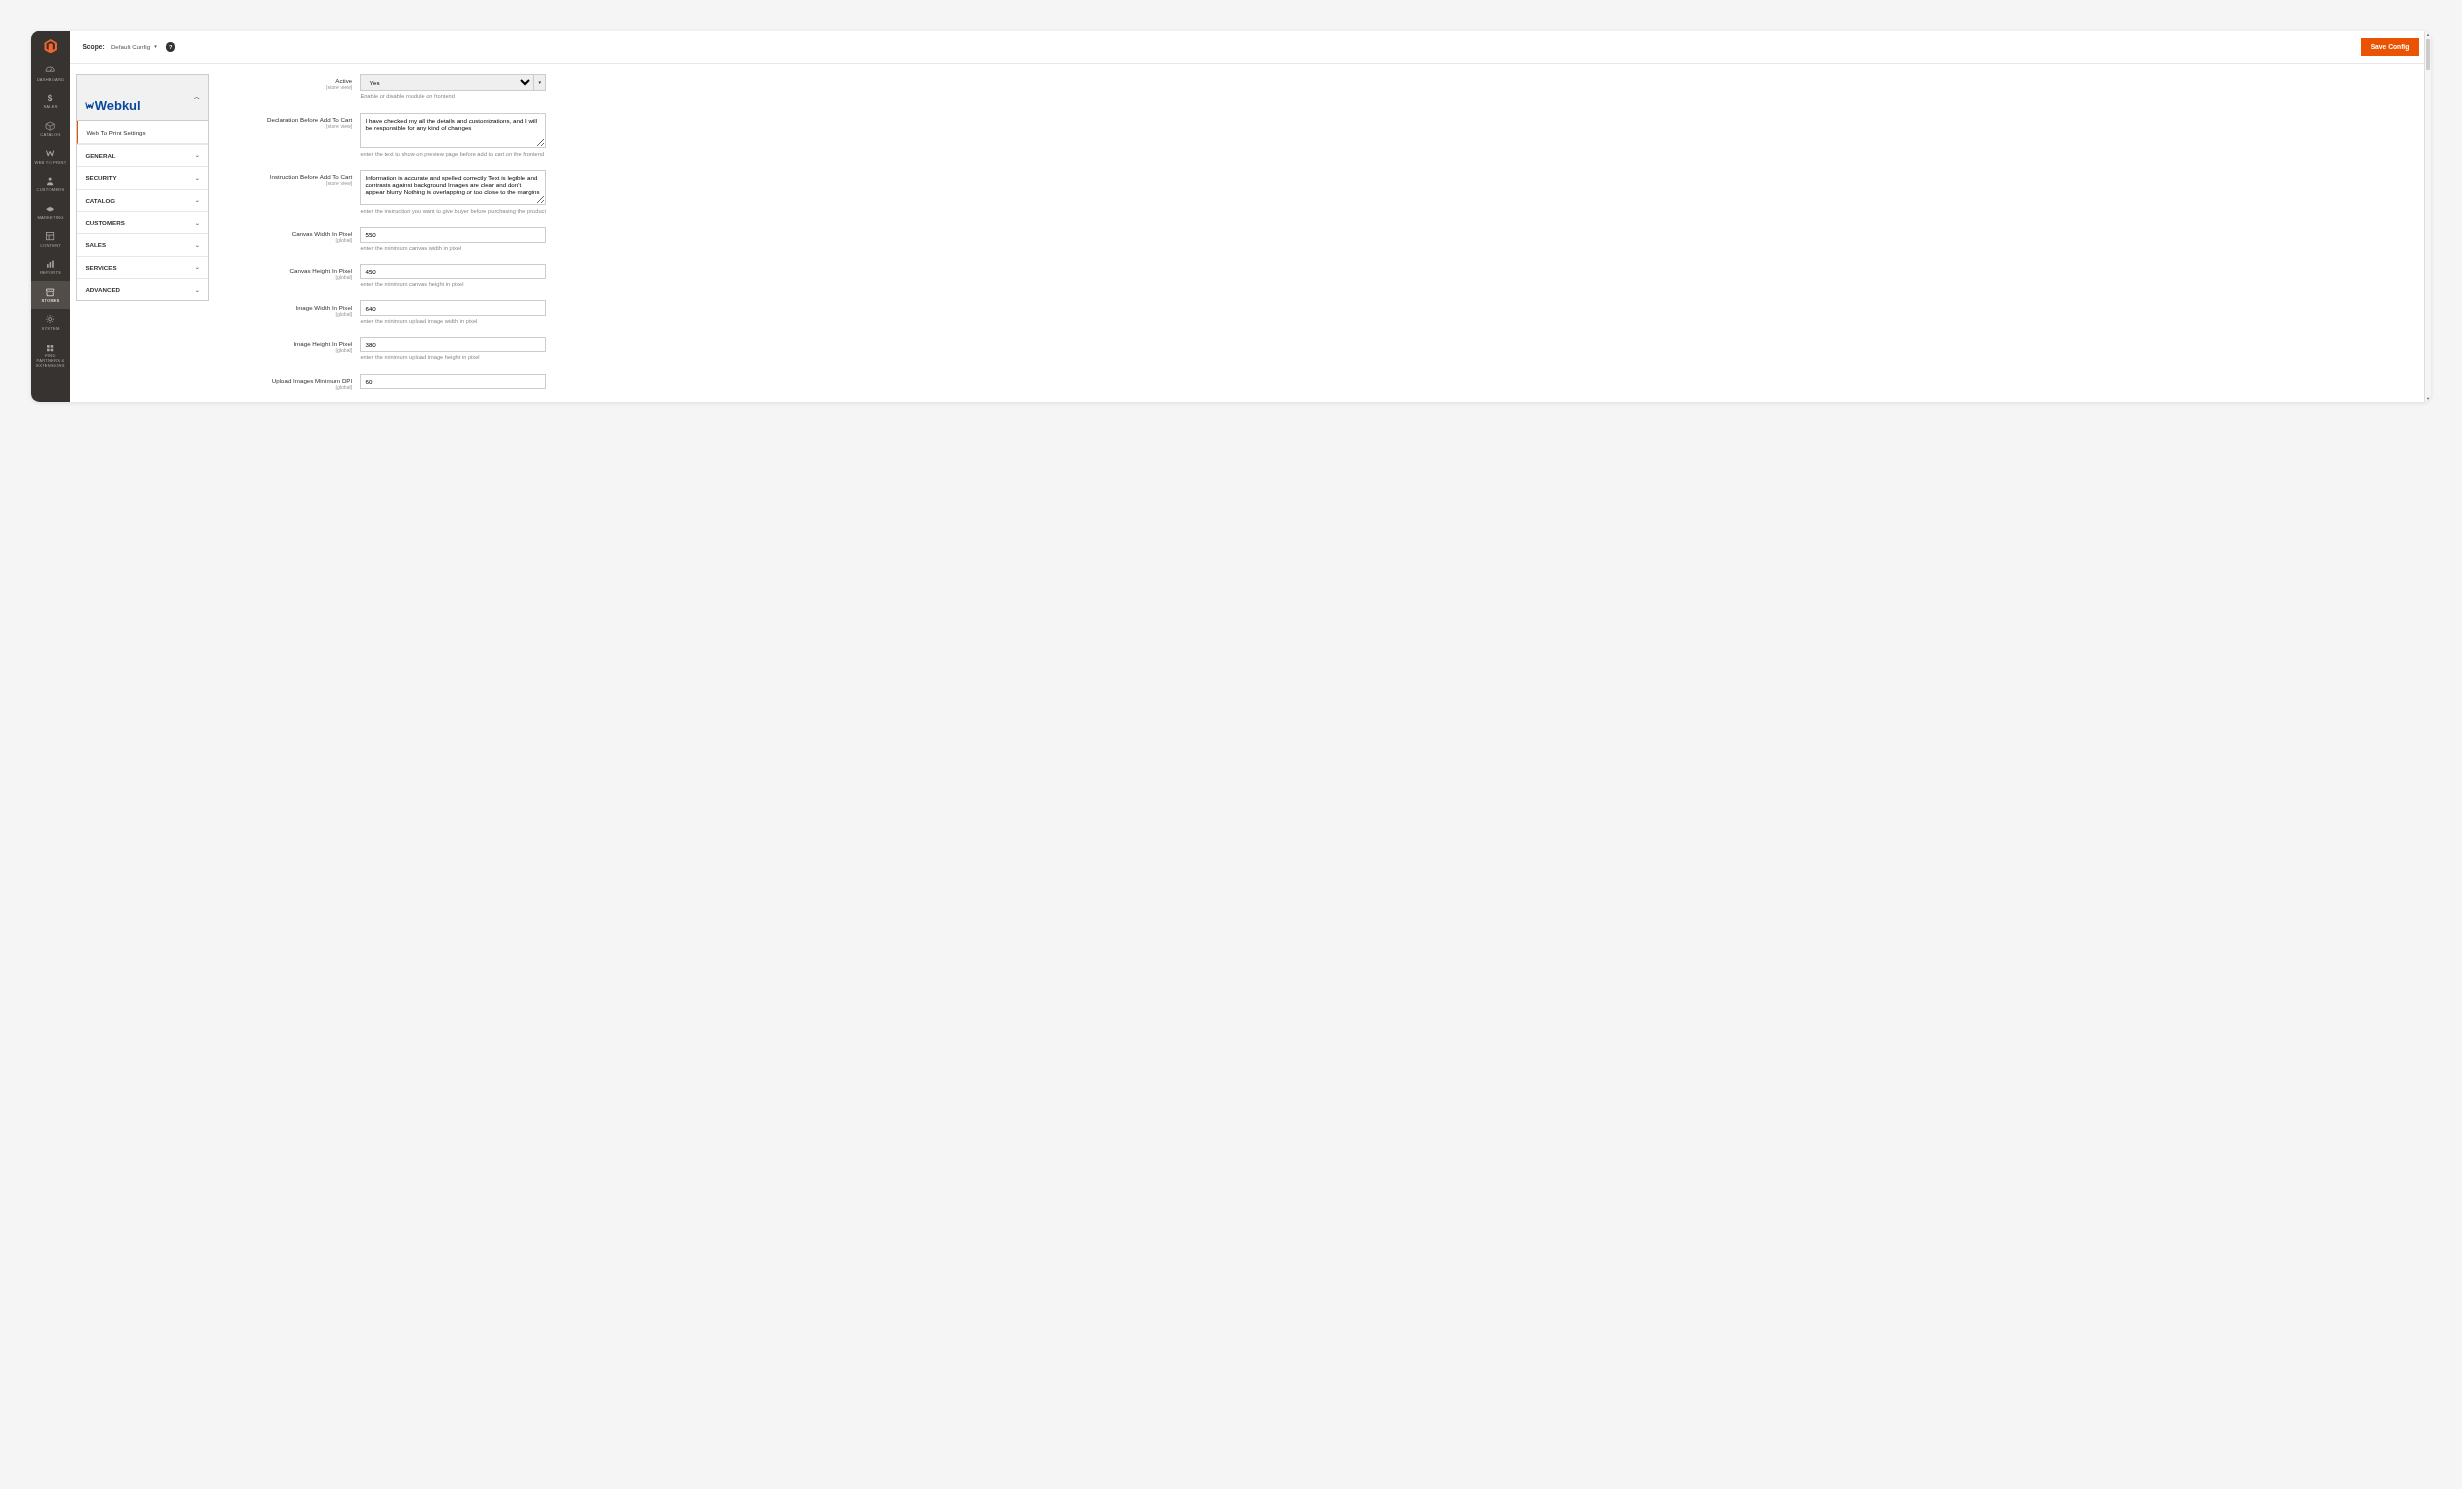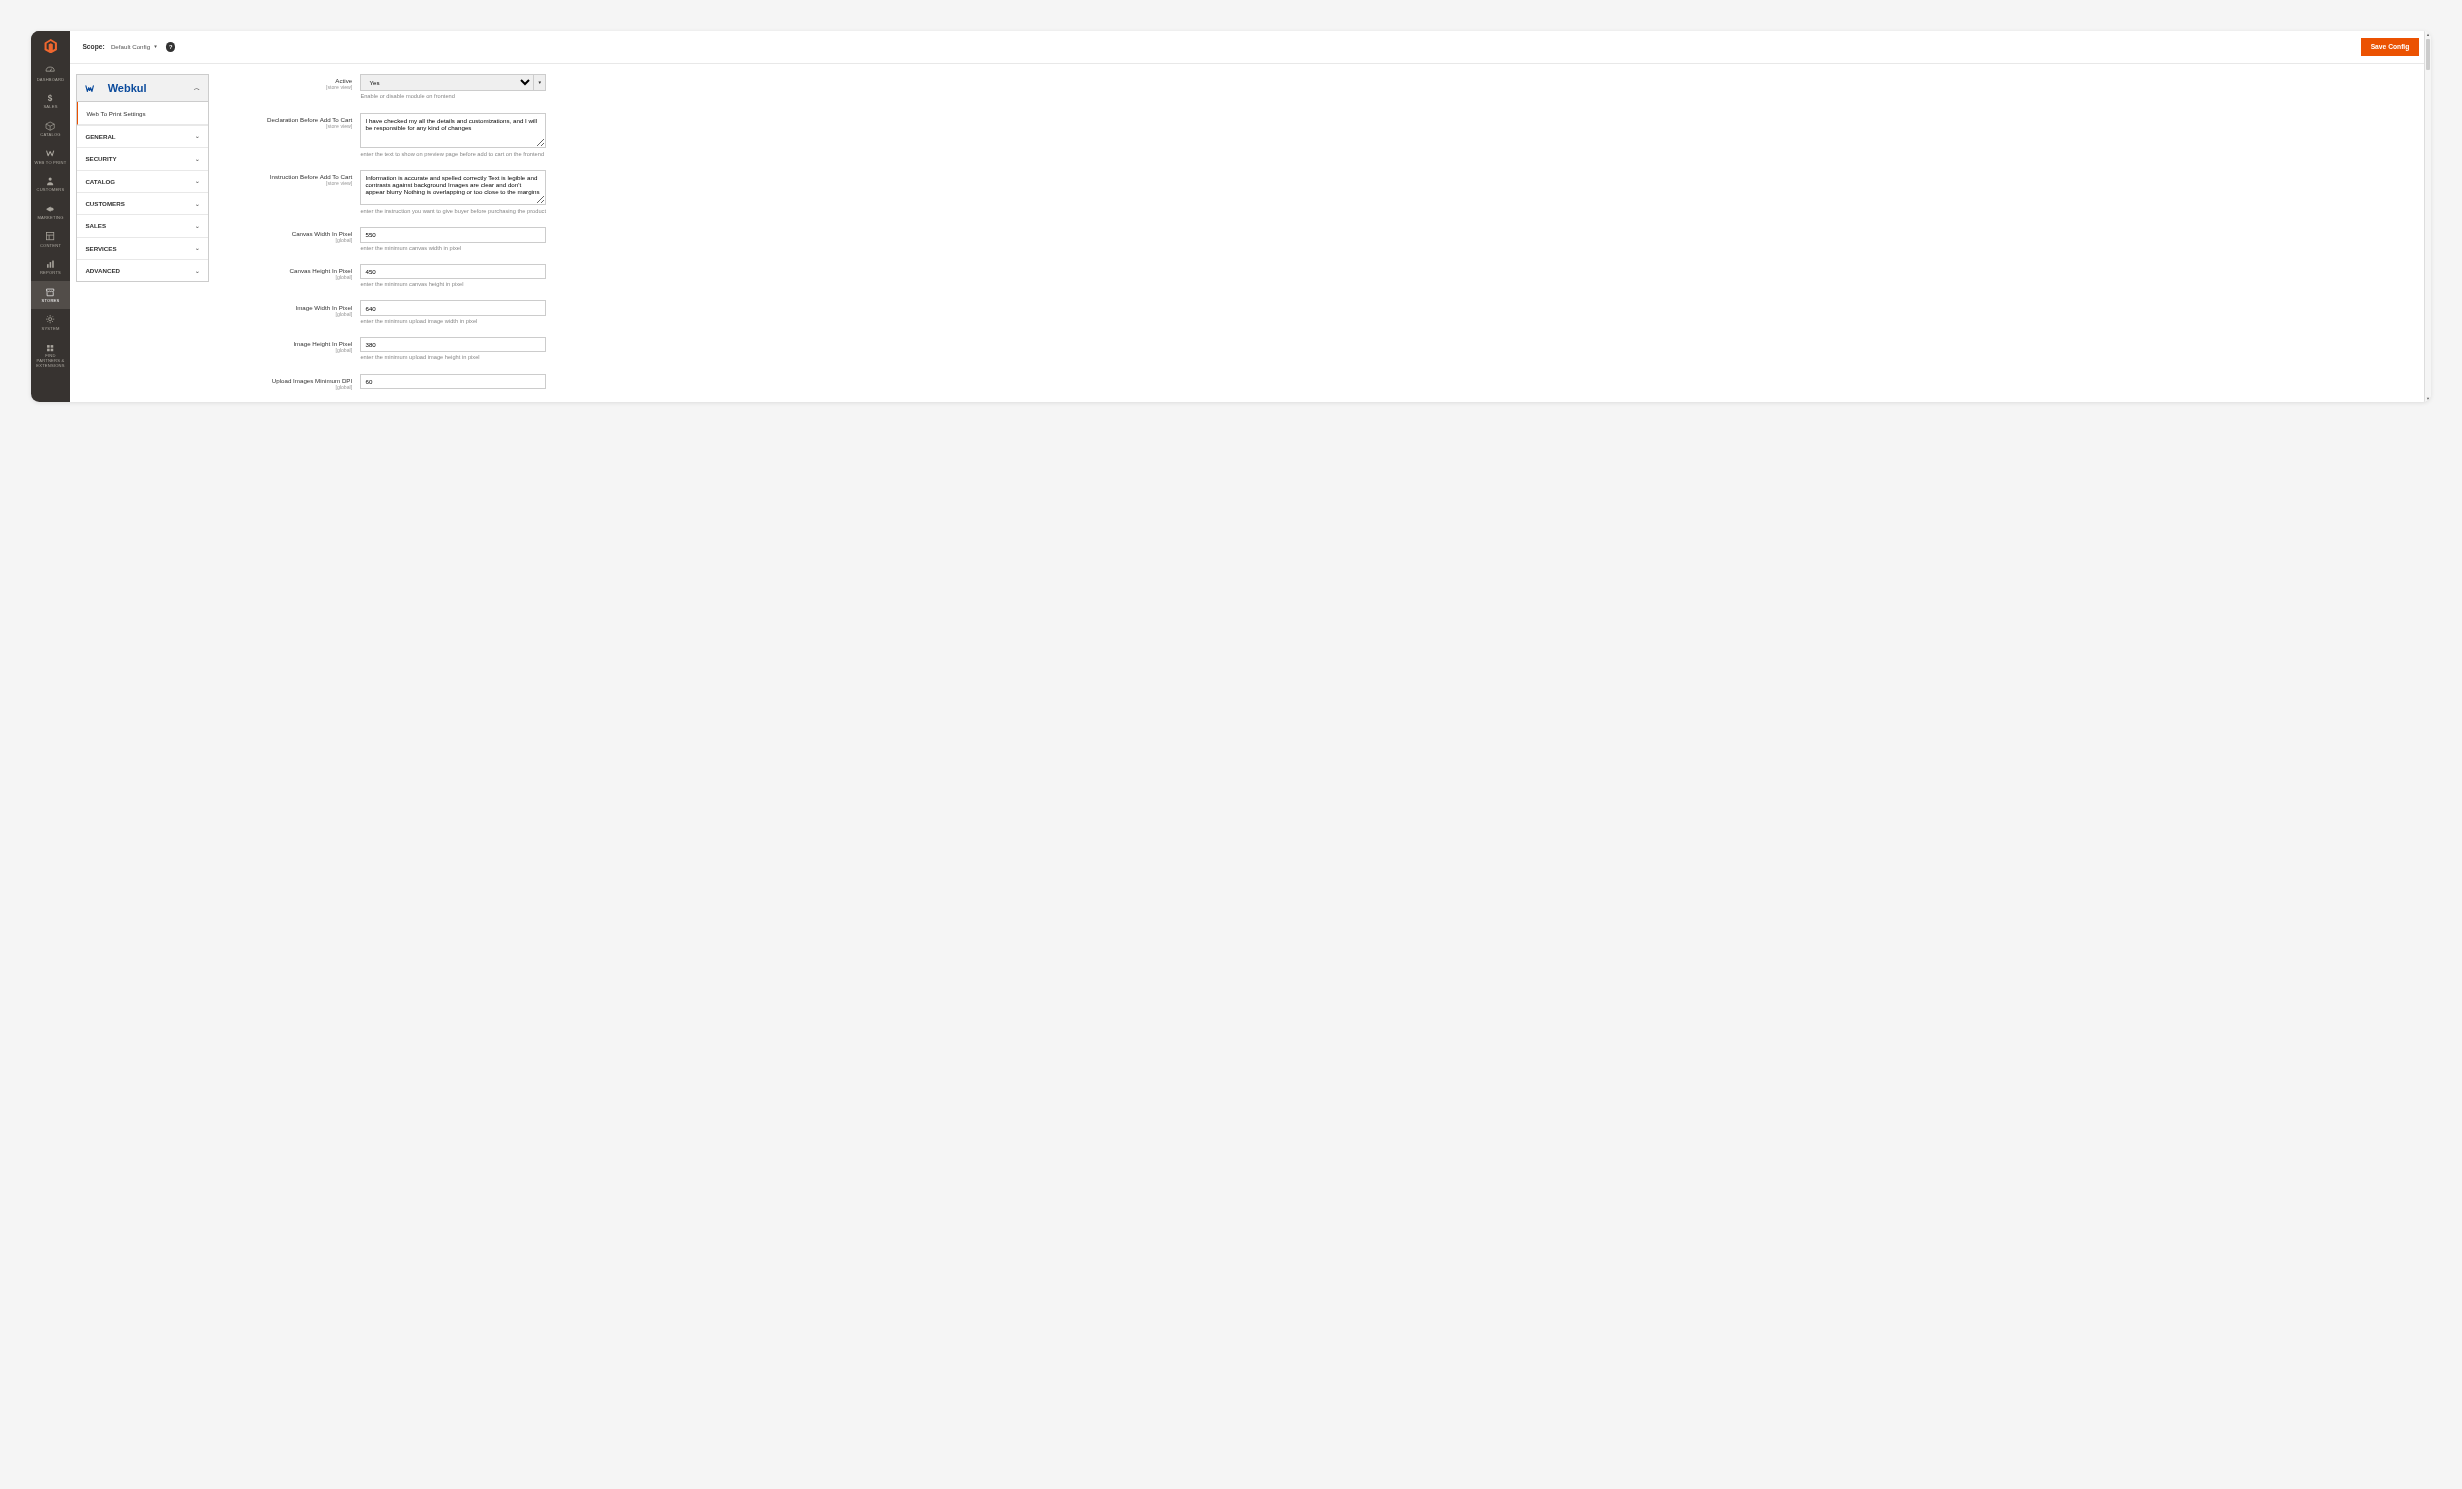--- a/index.html
+++ b/index.html
@@ -38,21 +38,21 @@
 .form-control { flex: 1; max-width: 186px; }
 .form-control select, .form-control input[type=text], .form-control textarea { width: 100%; border: 0.5px solid #ccc; padding: 3.1px 4.1px; font-size: 6.2px; font-family: inherit; }
 .form-control textarea { height: 35px; resize: both; }
 .select-wrap { display: flex; }
 .select-wrap select { flex: 1; }
 .select-btn { width: 12.4px; background: #eee; border: 0.5px solid #ccc; border-left: none; display:flex; align-items:center; justify-content:center; font-size:4.6px;}
 .form-help { font-size: 5.7px; color: #888; margin-top: 2.1px; line-height: 1.4; }
 .scrollbar { position: absolute; right: 0; top: 0; bottom: 0; width: 7.2px; background: #f5f5f5; border-left: 0.5px solid #ddd;}
 .scroll-arrow { height: 7.2px; display:flex; align-items:center; justify-content:center; font-size:4.1px; color:#666;}
 .scroll-thumb { position:absolute; left:1px; right:1px; top:8.2px; height:31px; background:#ccc; border-radius:1px;}
-.webkul-logo { display:flex; align-items:center; gap:13px; color:#0a4a9c; font-weight:700; font-size:11px;}
+.webkul-logo { display:flex; align-items:center; gap:0; color:#0a4a9c; font-weight:700; font-size:13px;margin-top:16px;}
 </style>
 </head>
 <body>
 
 <div class="window">
 
   <div class="sidebar">
     <div class="logo-cell">
       <svg viewBox="0 0 30 30">
           <path d="M15 2 L27 9 L27 23 L15 30 L3 23 L3 9 Z M15 6 L7 10.5 L7 21 L11 23 L11 12 L15 10 L19 12 L19 23 L23 21 L23 10.5 Z" fill="#ef672f"></path>

